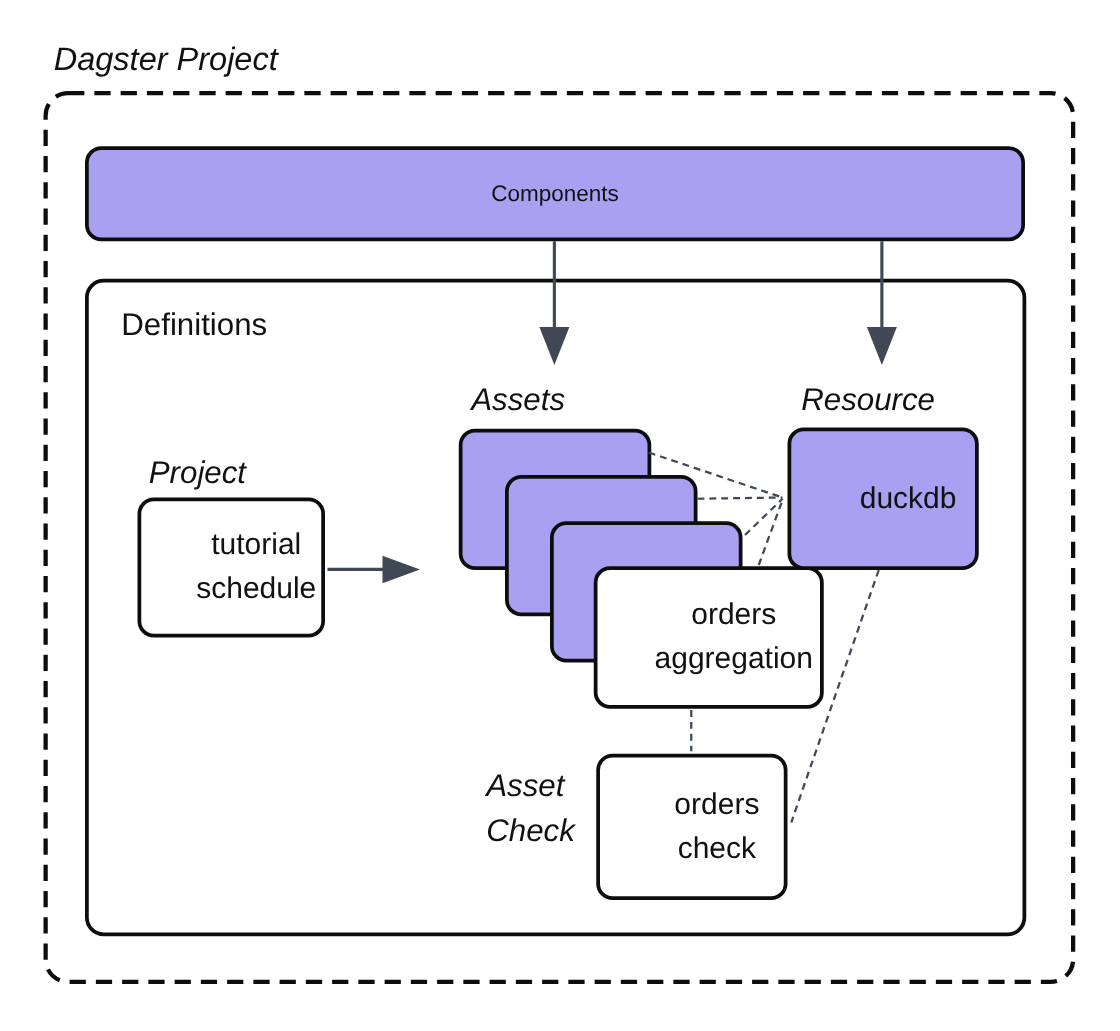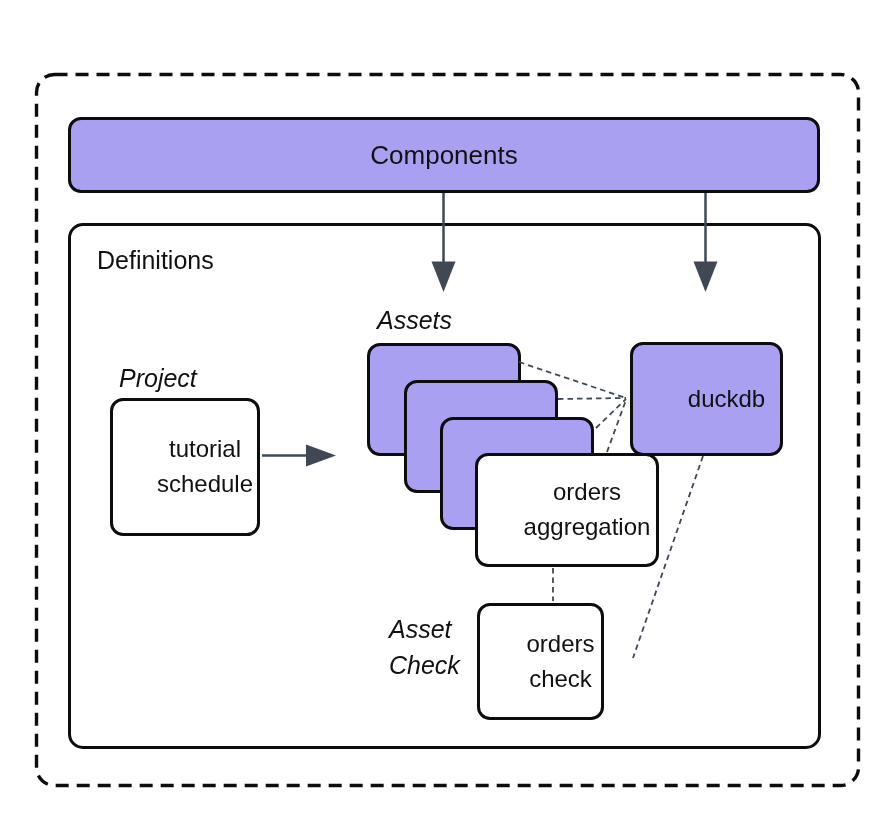--- a/index.html
+++ b/index.html
@@ -25,21 +25,21 @@
     white-space: nowrap;
   }
   .components-bar {
     position: absolute;
     left: 68px; top: 117px;
     width: 752px; height: 76px;
     background: var(--node_fill, #a9a0f2);
     border: 3.5px solid var(--node_border, #0d0d0d);
     border-radius: 13px;
     display: flex; align-items: center; justify-content: center;
-    font-size: 26px;
+    font-size: 18px;
     z-index: 4;
   }
   .definitions-box {
     position: absolute;
     left: 68px; top: 223px;
     width: 753px; height: 526px;
     background: #ffffff;
     border: 3.5px solid var(--node_border, #0d0d0d);
     border-radius: 15px;
     z-index: 1;
@@ -73,24 +73,24 @@
   .node > span { display: inline-block; max-width: 132px; }
   .node.purple { background: var(--node_fill, #a9a0f2); }
   .asset-stack-box {
     position: absolute;
     width: 154px; height: 113px;
     background: var(--node_fill, #a9a0f2);
     border: 3.5px solid var(--node_border, #0d0d0d);
     border-radius: 13px;
     z-index: 2;
   }
-  #node-tutorial-schedule { left: 110px; top: 398px; width: 150px; height: 138px; }
+  #node-tutorial-schedule { left: 110px; top: 398px; width: 150px; height: 112px; }
   #node-orders-aggregation { left: 475px; top: 453px; width: 184px; height: 114px; }
   #node-duckdb { left: 630px; top: 342px; width: 153px; height: 114px; }
-  #node-orders-check { left: 477px; top: 603px; width: 127px; height: 117px; }
+  #node-orders-check { left: 477px; top: 603px; width: 153px; height: 117px; }
   #label-schedule { left: 119px; top: 361px; }
   #label-assets { left: 377px; top: 303px; }
   #label-resource { left: 641px; top: 303px; }
   #label-asset-check { left: 389px; top: 576px; width: 86px; }
   .overlay {
     position: absolute;
     inset: 0;
     z-index: 10;
     pointer-events: none;
   }
@@ -107,31 +107,33 @@
     stroke-width: 1.8;
     stroke-dasharray: 5.5 4;
     fill: none;
   }
 </style>
 </head>
 <body style="--node_fill: #a9a0f2; --node_border: #0d0d0d; --arrow: #414855; --connector: #3f4856; --background: #ffffff; --text: #111111;">
 
 <div class="canvas">
 
+  <div class="diagram-title">Dagster Project</div>
 
   <div class="components-bar">
     <span>Components</span>
   </div>
 
   <div class="definitions-box">
     <div class="definitions-label">Definitions</div>
   </div>
 
   <div class="group-label" id="label-schedule">Project</div>
   <div class="group-label" id="label-assets">Assets</div>
+  <div class="group-label" id="label-resource">Resource</div>
   <div class="group-label wrap" id="label-asset-check">Asset Check</div>
 
   <div class="node" id="node-tutorial-schedule">
     <span>tutorial schedule</span>
   </div>
 
   <div id="asset-stack"></div>
 
   <div class="asset-stack-box" style="left: 367px; top: 343px;"></div>
     <div class="asset-stack-box" style="left: 403.5px; top: 380px;"></div>

